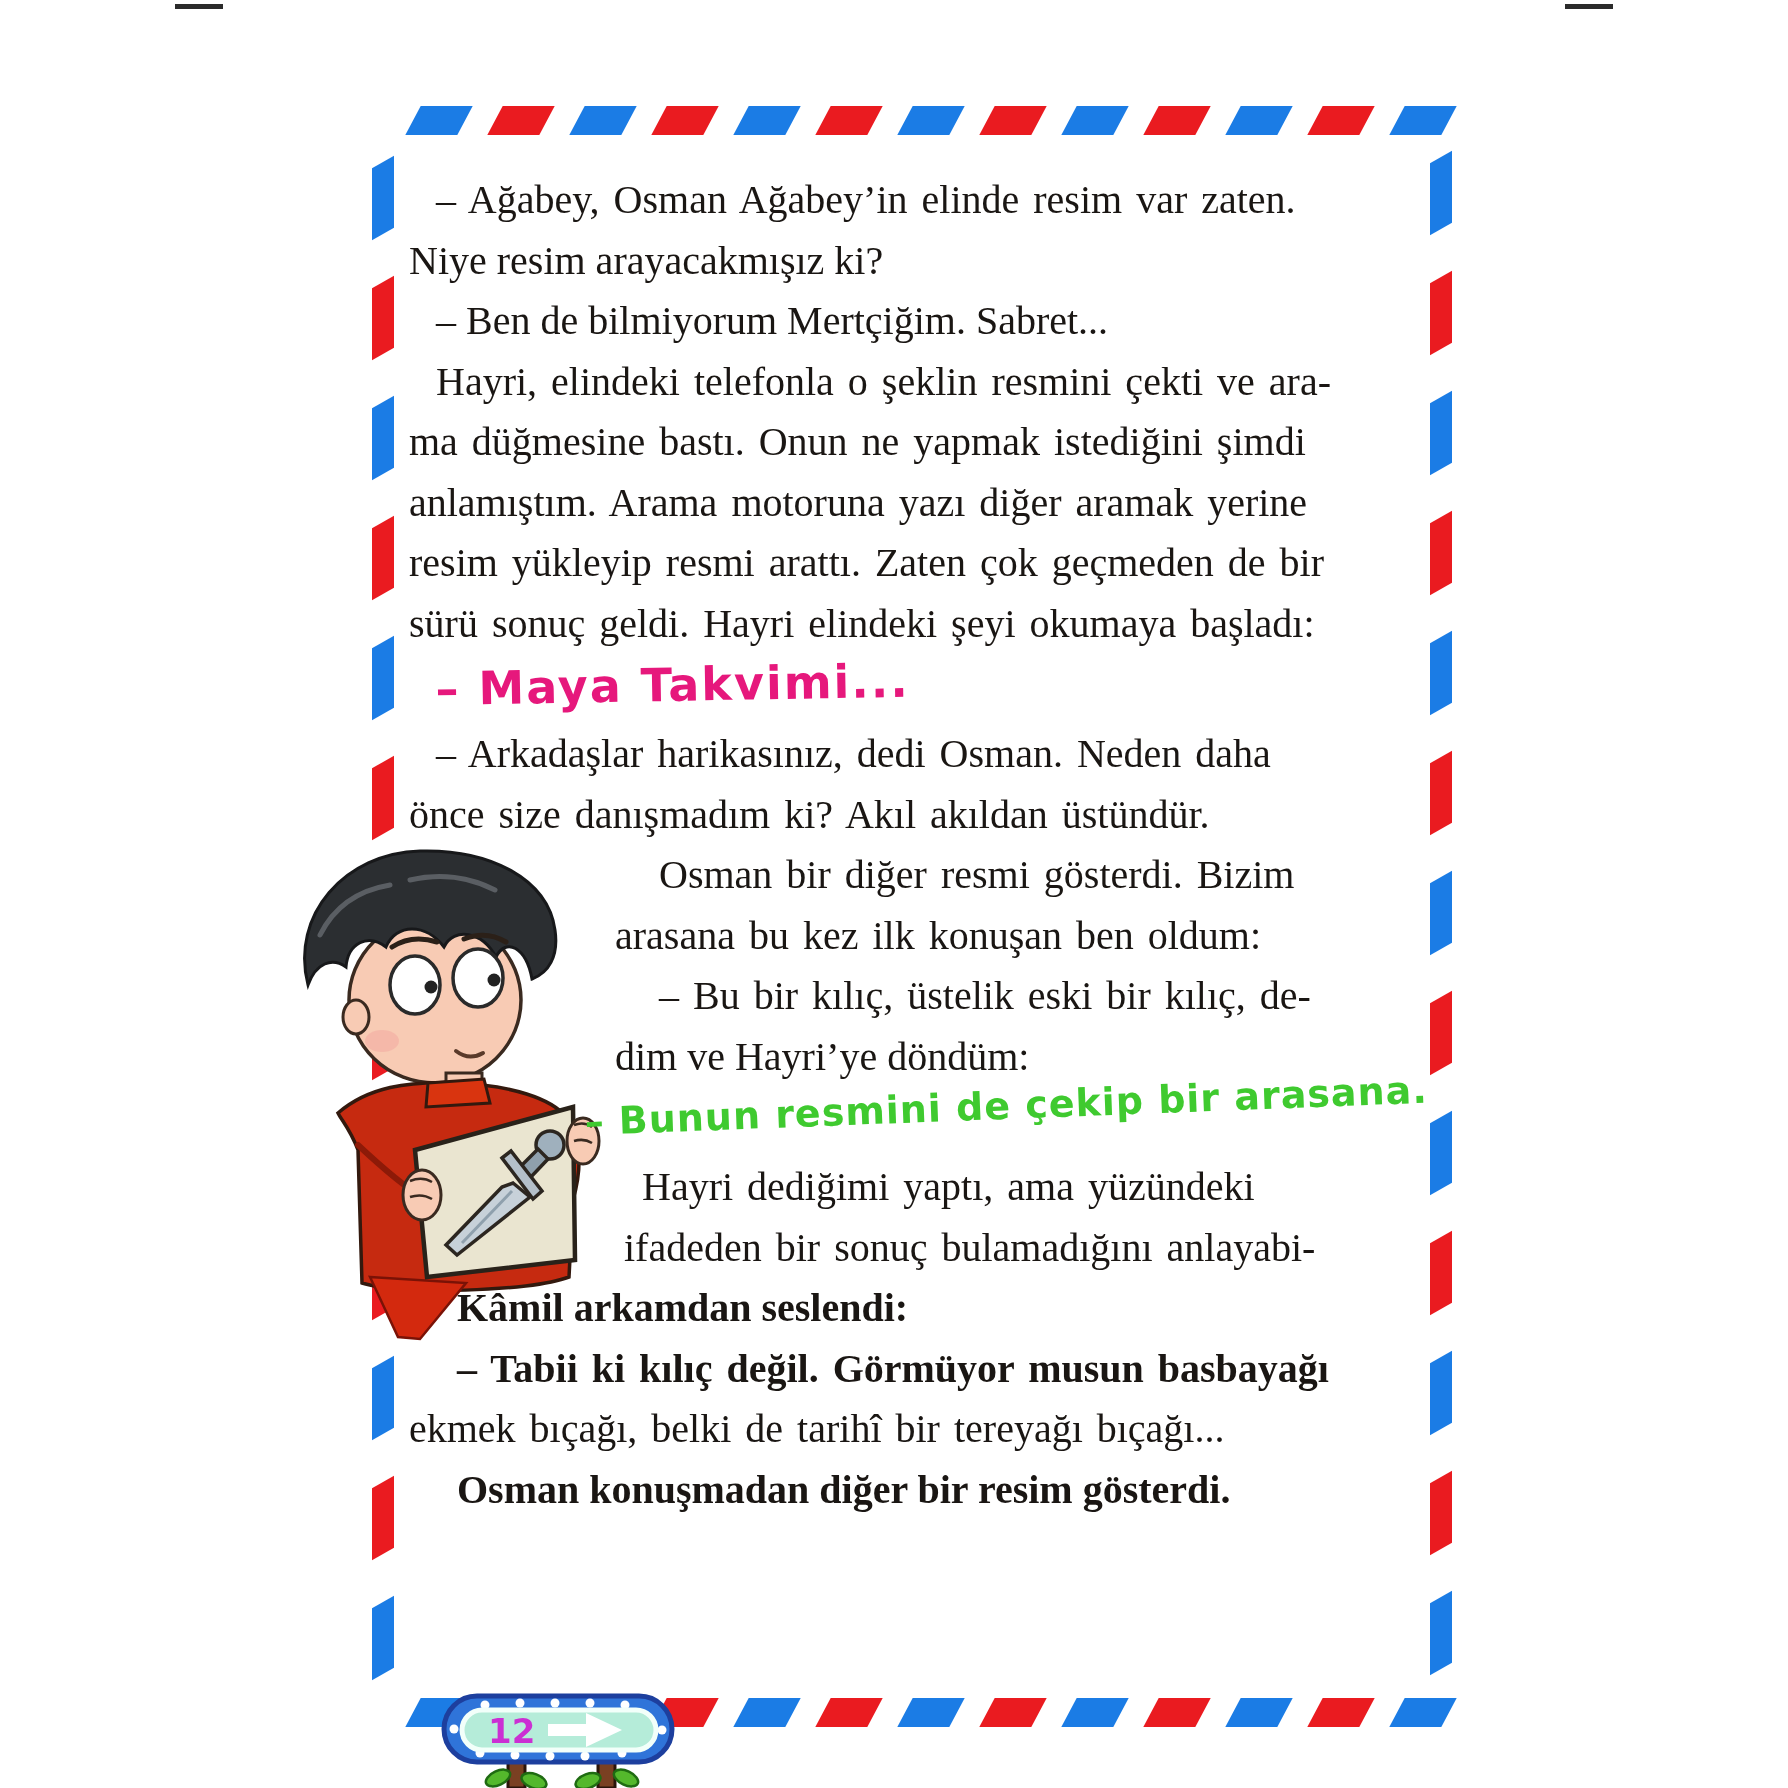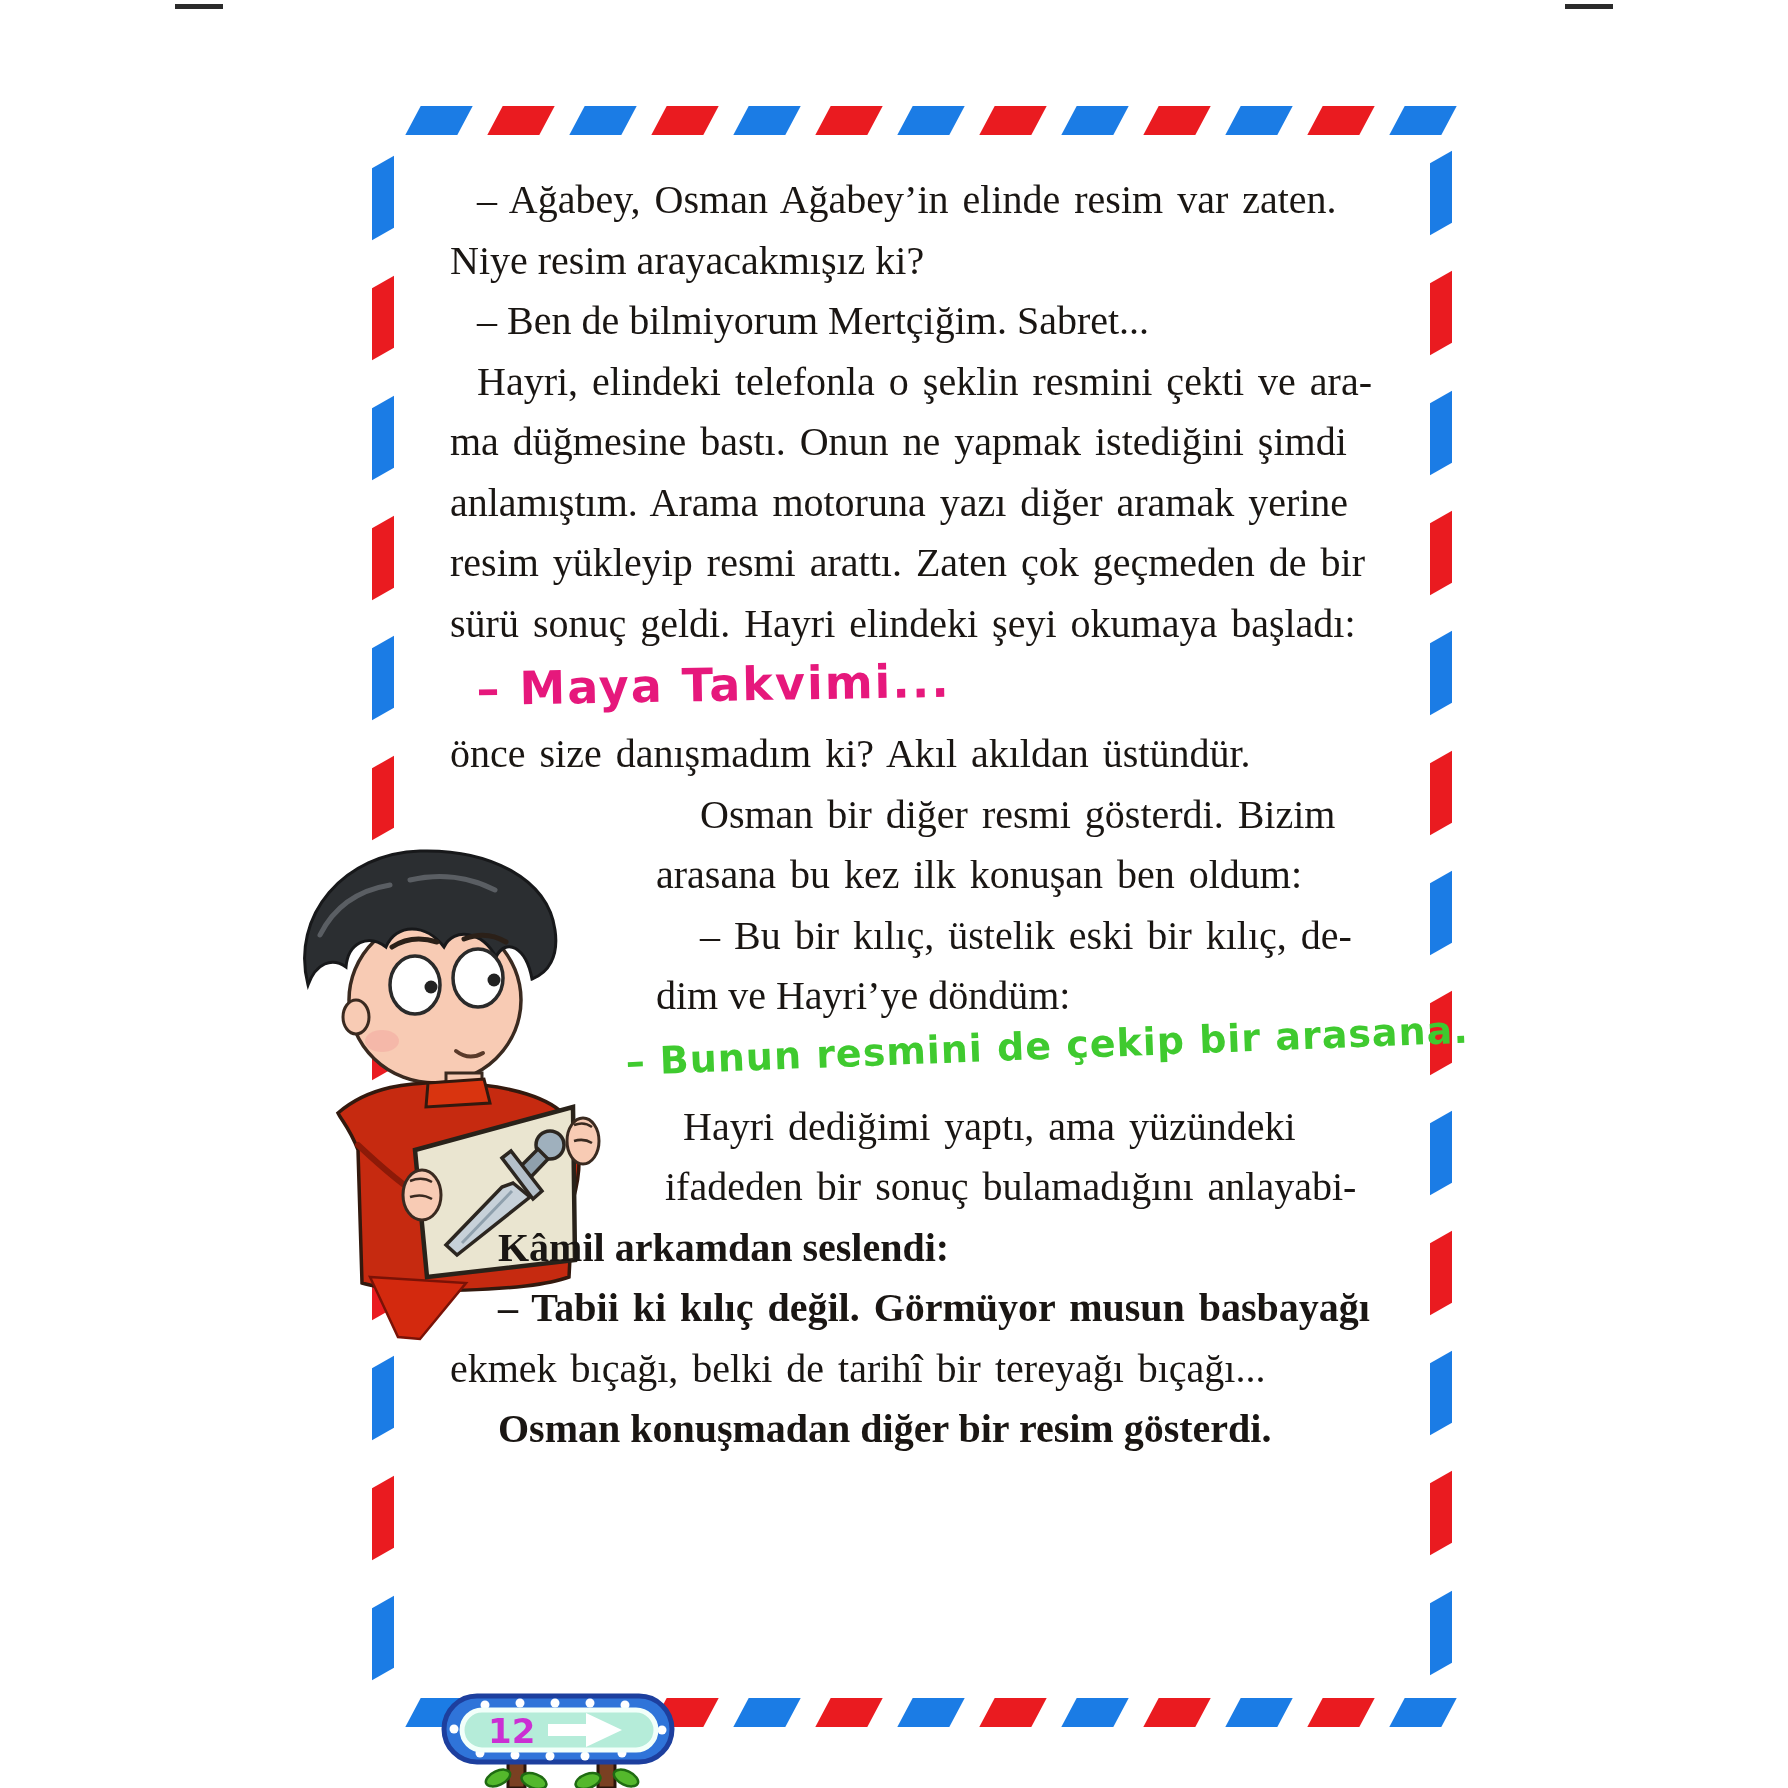--- a/index.html
+++ b/index.html
@@ -6,21 +6,21 @@
   #page{position:relative;width:1788px;height:1788px;background:#ffffff;overflow:hidden;
         font-family:"Liberation Serif",serif;}
   
   .cropmark{position:absolute;top:4px;height:5px;width:48px;background:#2b2b2b;}
   #cropmark-left{left:175px;}
   #cropmark-right{left:1565px;}
   
   .stripe-h{position:absolute;width:52px;height:29px;transform:skewX(-28deg);z-index:1;}
   .stripe-v{position:absolute;width:22px;height:72px;transform:skewY(-30deg);z-index:1;}
   
-  #story{position:absolute;left:450px;top:170px;width:975px;z-index:6;color:#1a1613;}
+  #story{position:absolute;left:409px;top:170px;width:975px;z-index:6;color:#1a1613;}
   .ln{height:60.5px;line-height:60.5px;font-size:40px;white-space:nowrap;}
   .j{word-spacing:4px;}
   .ind1{margin-left:27px;}
   .ind2{margin-left:48px;font-weight:bold;}
   .w250{margin-left:250px;}
   .w233{margin-left:233px;}
   .w215{margin-left:215px;}
   .w206{margin-left:206px;}
   .w177{margin-left:177px;}
   .hand{height:70px;line-height:70px;font-family:"DejaVu Sans",sans-serif;font-weight:bold;}
@@ -145,20 +145,21 @@
   <div id="story">
     <div class="ln ind1 j">– Ağabey, Osman Ağabey’in elinde resim var zaten.</div>
     <div class="ln">Niye resim arayacakmışız ki?</div>
     <div class="ln ind1">– Ben de bilmiyorum Mertçiğim. Sabret...</div>
     <div class="ln ind1 j">Hayri, elindeki telefonla o şeklin resmini çekti ve ara-</div>
     <div class="ln j">ma düğmesine bastı. Onun ne yapmak istediğini şimdi</div>
     <div class="ln j">anlamıştım. Arama motoruna yazı diğer aramak yerine</div>
     <div class="ln j">resim yükleyip resmi arattı. Zaten çok geçmeden de bir</div>
     <div class="ln j">sürü sonuç geldi. Hayri elindeki şeyi okumaya başladı:</div>
     <div class="ln hand pink ind1">– Maya Takvimi...</div>
+    <div class="ln ind1 j">– Arkadaşlar harikasınız, dedi Osman. Neden daha</div>
     <div class="ln j">önce size danışmadım ki? Akıl akıldan üstündür.</div>
     <div class="ln w250 j">Osman bir diğer resmi gösterdi. Bizim</div>
     <div class="ln w206 j">arasana bu kez ilk konuşan ben oldum:</div>
     <div class="ln w250 j">– Bu bir kılıç, üstelik eski bir kılıç, de-</div>
     <div class="ln w206">dim ve Hayri’ye döndüm:</div>
     <div class="ln hand green w177">– Bunun resmini de çekip bir arasana.</div>
     <div class="ln w233 j">Hayri dediğimi yaptı, ama yüzündeki</div>
     <div class="ln w215 j">ifadeden bir sonuç bulamadığını anlayabi-</div>
     <div class="ln ind2">Kâmil arkamdan seslendi:</div>
     <div class="ln ind2 j">– Tabii ki kılıç değil. Görmüyor musun basbayağı</div>

